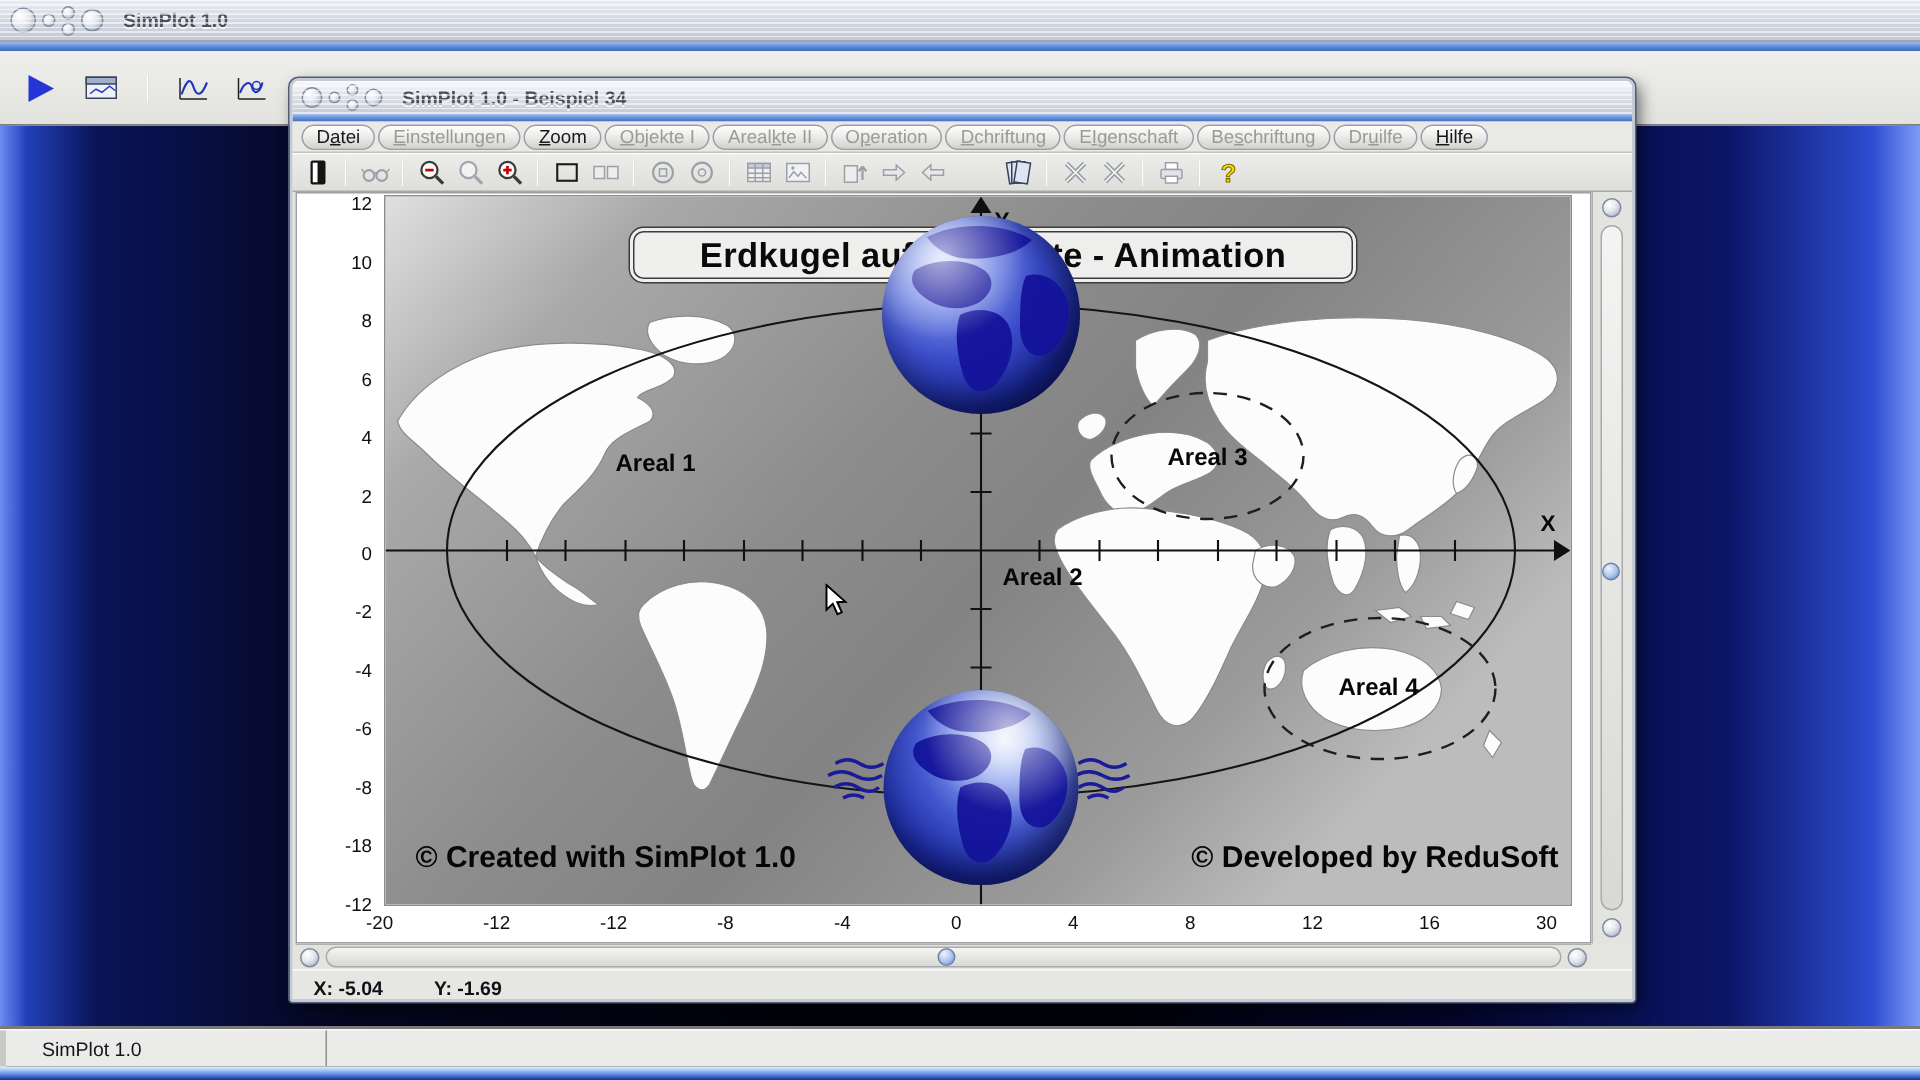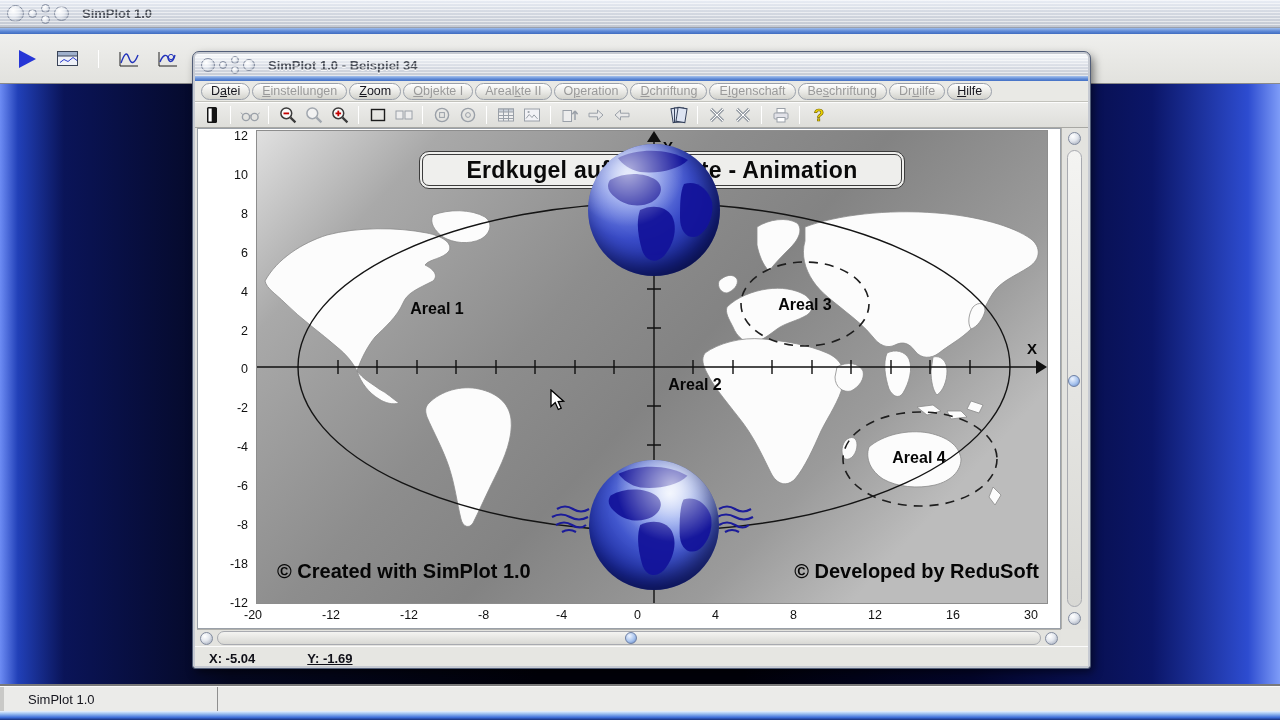--- a/index.html
+++ b/index.html
@@ -104,21 +104,21 @@
     border-left:1px solid #b0b0ac; }
   .sb-btn { position:absolute; width:13px; height:13px; }
   .sb-thumb { position:absolute; background:linear-gradient(180deg,#f4f4f2,#d8d8d4);
     border:1px solid #a8aab0; border-radius:8px; }
   .sb-bubble { position:absolute; width:12px; height:12px; border-radius:50%;
     background:radial-gradient(circle at 35% 30%, #eef4ff 0%, #a8c4ee 55%, #5d82c4 100%);
     border:1px solid #6e80a4; }
   #doc-status { left:0; top:592px; width:893px; height:20px; background:#e6e6e2;
     border-top:1px solid #fbfbfb; display:flex; align-items:flex-end;
     font-size:13px; font-weight:bold; color:#101018; }
-  #doc-status .sx { margin-left:14px; } #doc-status .sy { margin-left:52px;text-decoration:underline; }
+  #doc-status .sx { margin-left:14px; } #doc-status .sy { margin-left:34px; }
 </style>
 </head>
 <body>
 
 <div class="abs" id="outer-titlebar">
   <div class="ridges"></div>
   <div class="tb-cluster">
     <div class="bubble" style="width:17px;height:17px"></div>
     <div class="bubble" style="width:9px;height:9px"></div>
     <div class="bubble-col">

